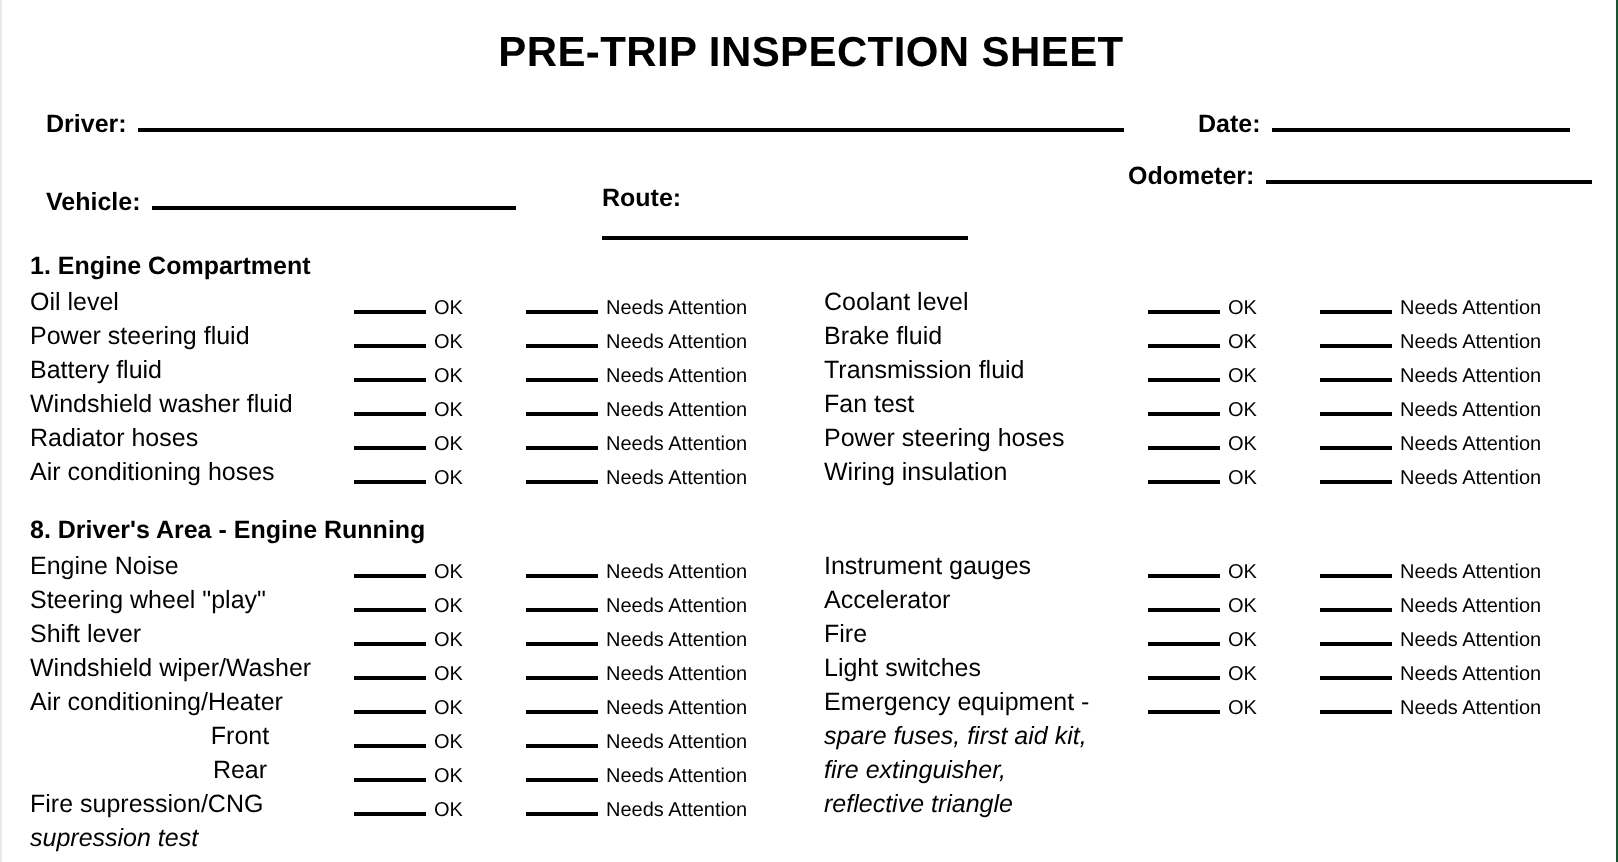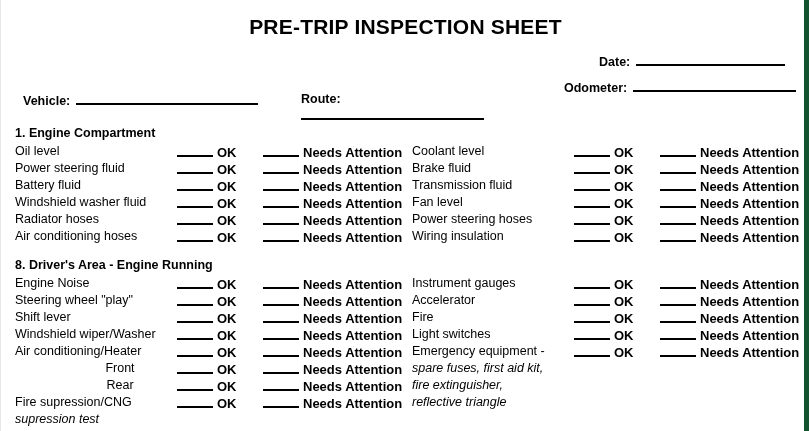--- a/index.html
+++ b/index.html
@@ -16,21 +16,21 @@
     overflow: hidden;
   }
 
   .sheet {
     position: absolute;
     left: 0; top: 0;
     width: 809px;
     height: 431px;
     background: #ffffff;
     border-left: 1px solid #e8e8e8;
-    border-right: 5px solid #14532d;
+    border-right: 1px solid #14532d;
     box-sizing: border-box;
   }
 
   
   .title {
     position: absolute;
     left: 0;
     top: 14px;
     width: 809px;
     text-align: center;
@@ -125,32 +125,36 @@
     font-size: 12.5px;
   }
   .mark .blank {
     display: inline-block;
     width: 36px;
     height: 12px;
     border-bottom: 2px solid #000;
     vertical-align: baseline;
     margin-right: 4px;
   }
-  .mark .mtxt { font-weight: bold; font-size: 13px; }
+  .mark .mtxt { font-weight: normal; font-size: 10px; }
 
   .mark.ok    { left: 162px; }
   .mark.needs { left: 248px; }
 </style>
 </head>
 <body>
 
 <div class="sheet">
 
   <div class="title">PRE-TRIP INSPECTION SHEET</div>
 
+  <div class="field" id="field-driver">
+    <span class="lbl">Driver:</span>
+    <span class="rule"></span>
+  </div>
 
   <div class="field" id="field-date">
     <span class="lbl">Date:</span>
     <span class="rule"></span>
   </div>
 
   <div class="field" id="field-vehicle">
     <span class="lbl">Vehicle:</span>
     <span class="rule"></span>
   </div>
@@ -209,21 +213,21 @@
         <span class="item">Brake fluid</span>
         <span class="mark ok"><span class="blank"></span><span class="mtxt">OK</span></span>
         <span class="mark needs"><span class="blank"></span><span class="mtxt">Needs Attention</span></span>
       </div>
       <div class="row">
         <span class="item">Transmission fluid</span>
         <span class="mark ok"><span class="blank"></span><span class="mtxt">OK</span></span>
         <span class="mark needs"><span class="blank"></span><span class="mtxt">Needs Attention</span></span>
       </div>
       <div class="row">
-        <span class="item">Fan level</span>
+        <span class="item">Fan test</span>
         <span class="mark ok"><span class="blank"></span><span class="mtxt">OK</span></span>
         <span class="mark needs"><span class="blank"></span><span class="mtxt">Needs Attention</span></span>
       </div>
       <div class="row">
         <span class="item">Power steering hoses</span>
         <span class="mark ok"><span class="blank"></span><span class="mtxt">OK</span></span>
         <span class="mark needs"><span class="blank"></span><span class="mtxt">Needs Attention</span></span>
       </div>
       <div class="row">
         <span class="item">Wiring insulation</span>

